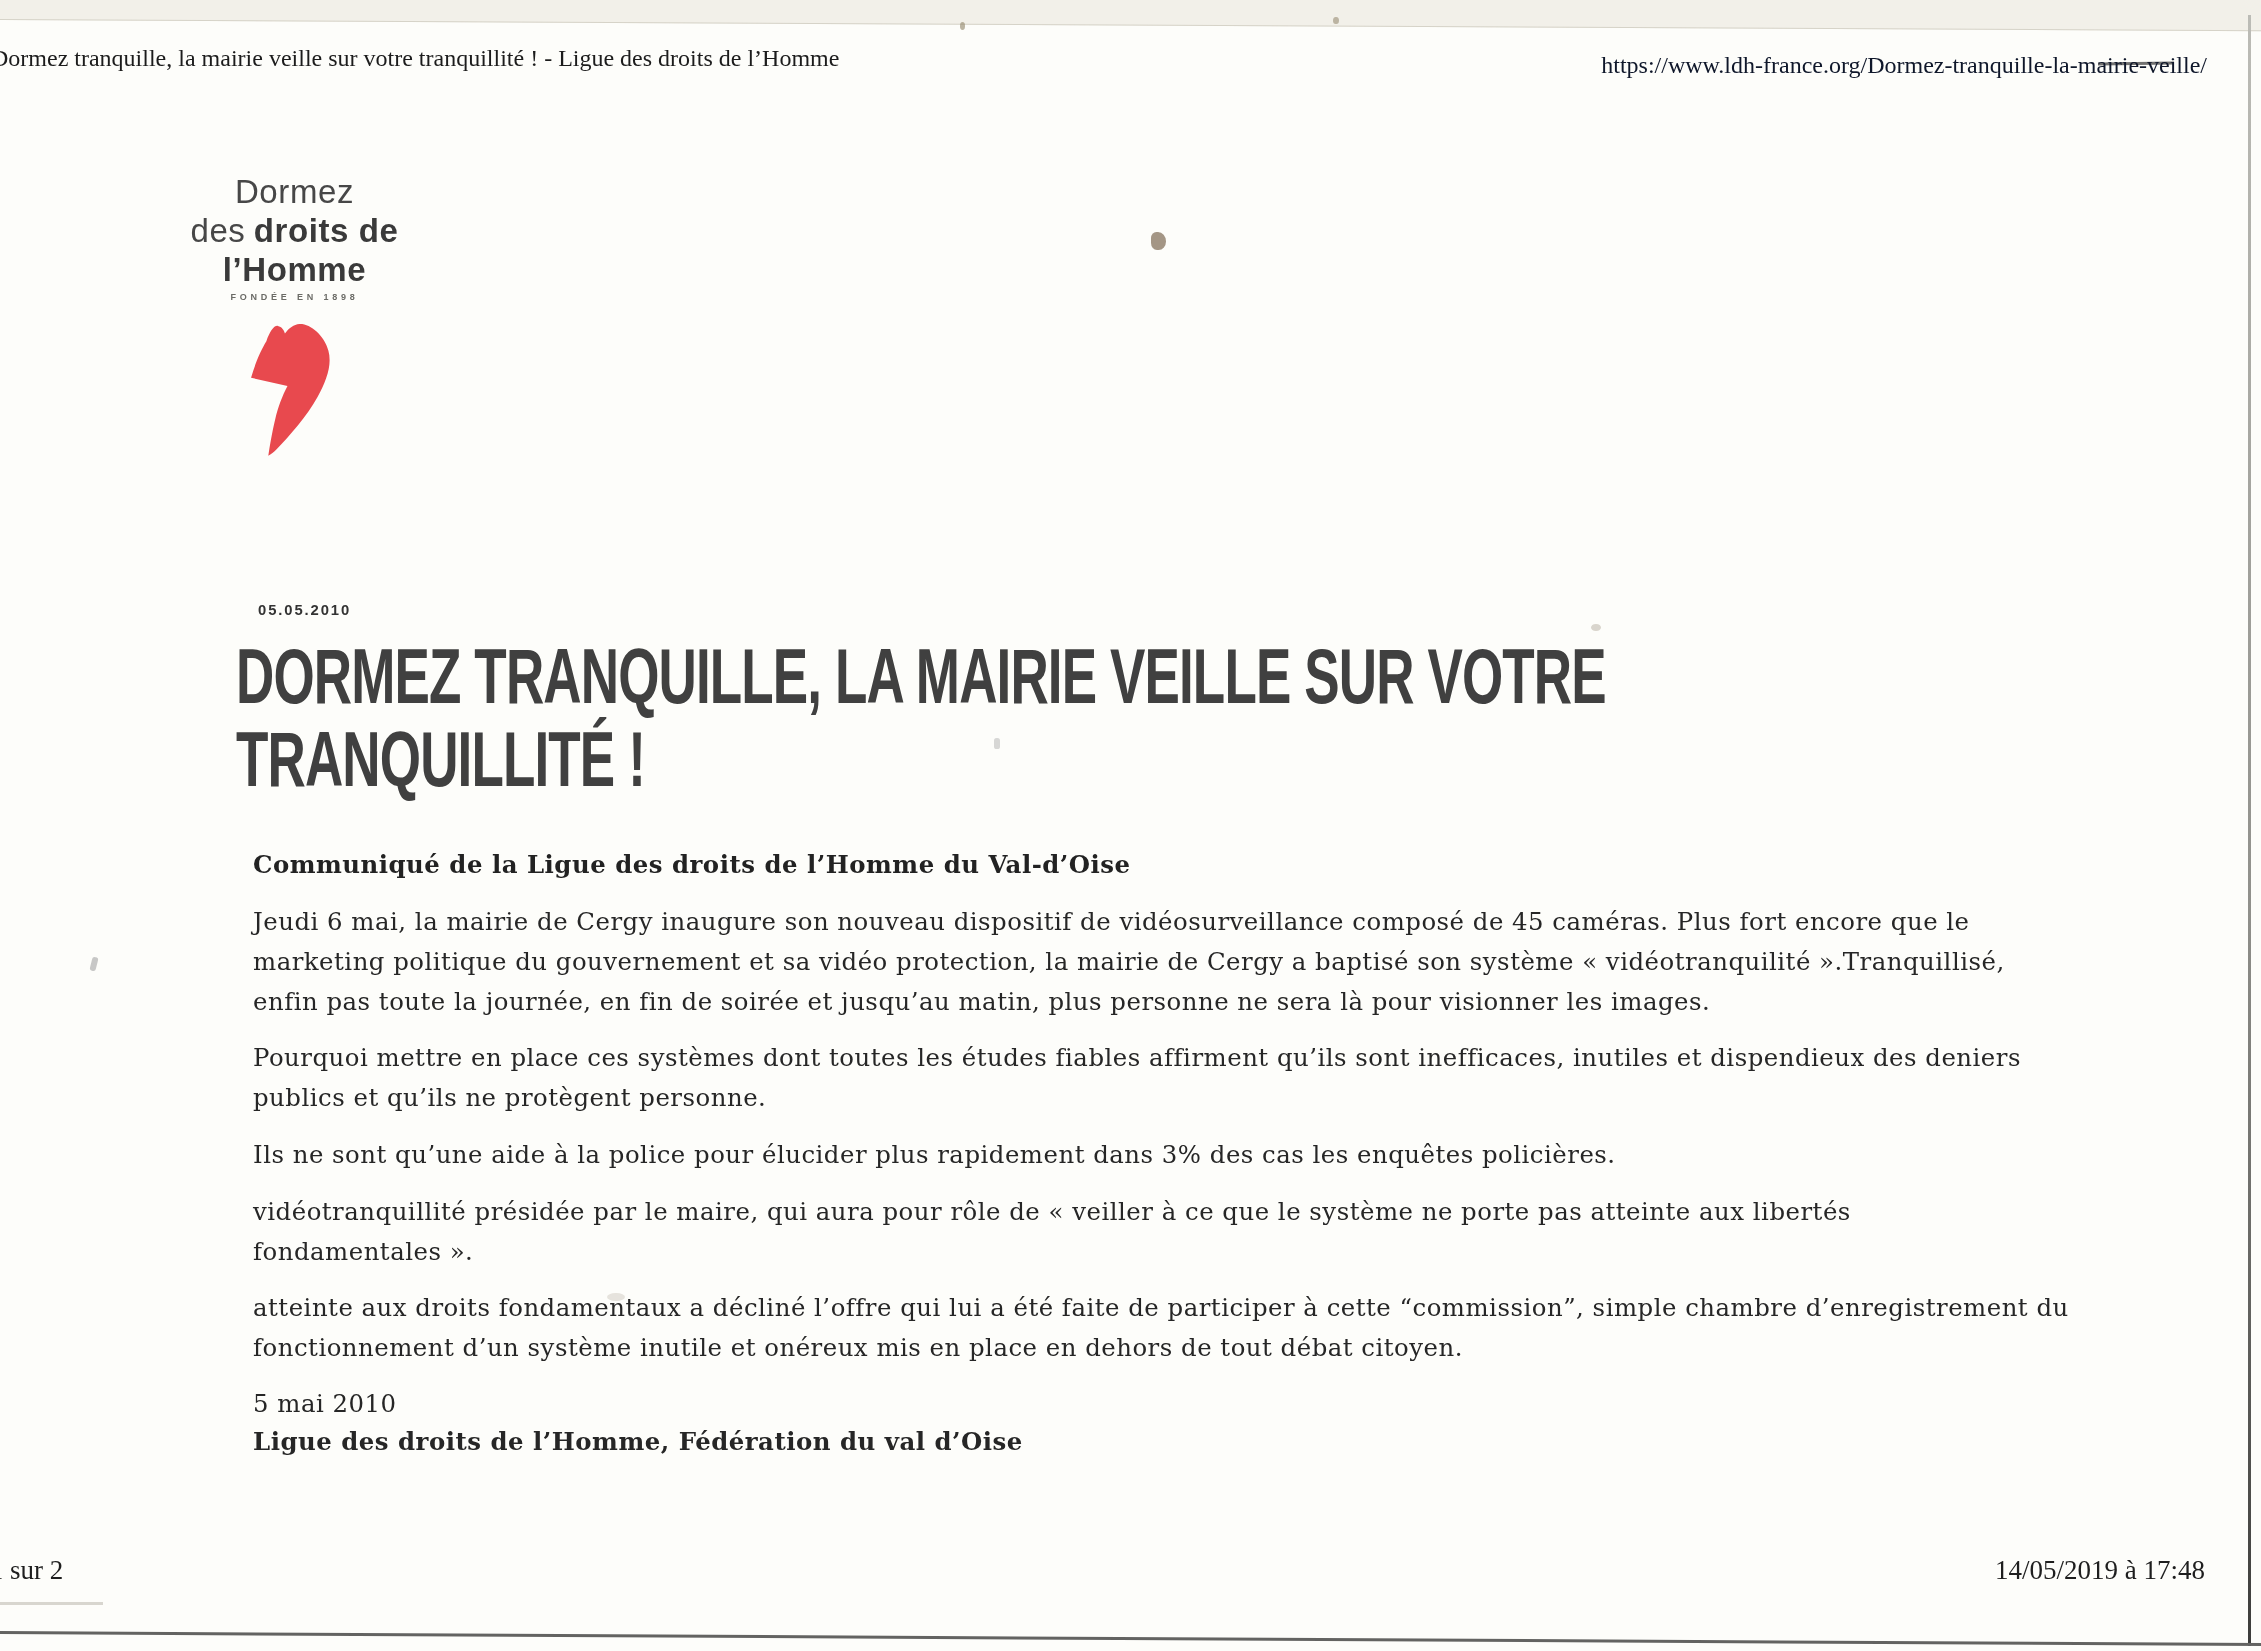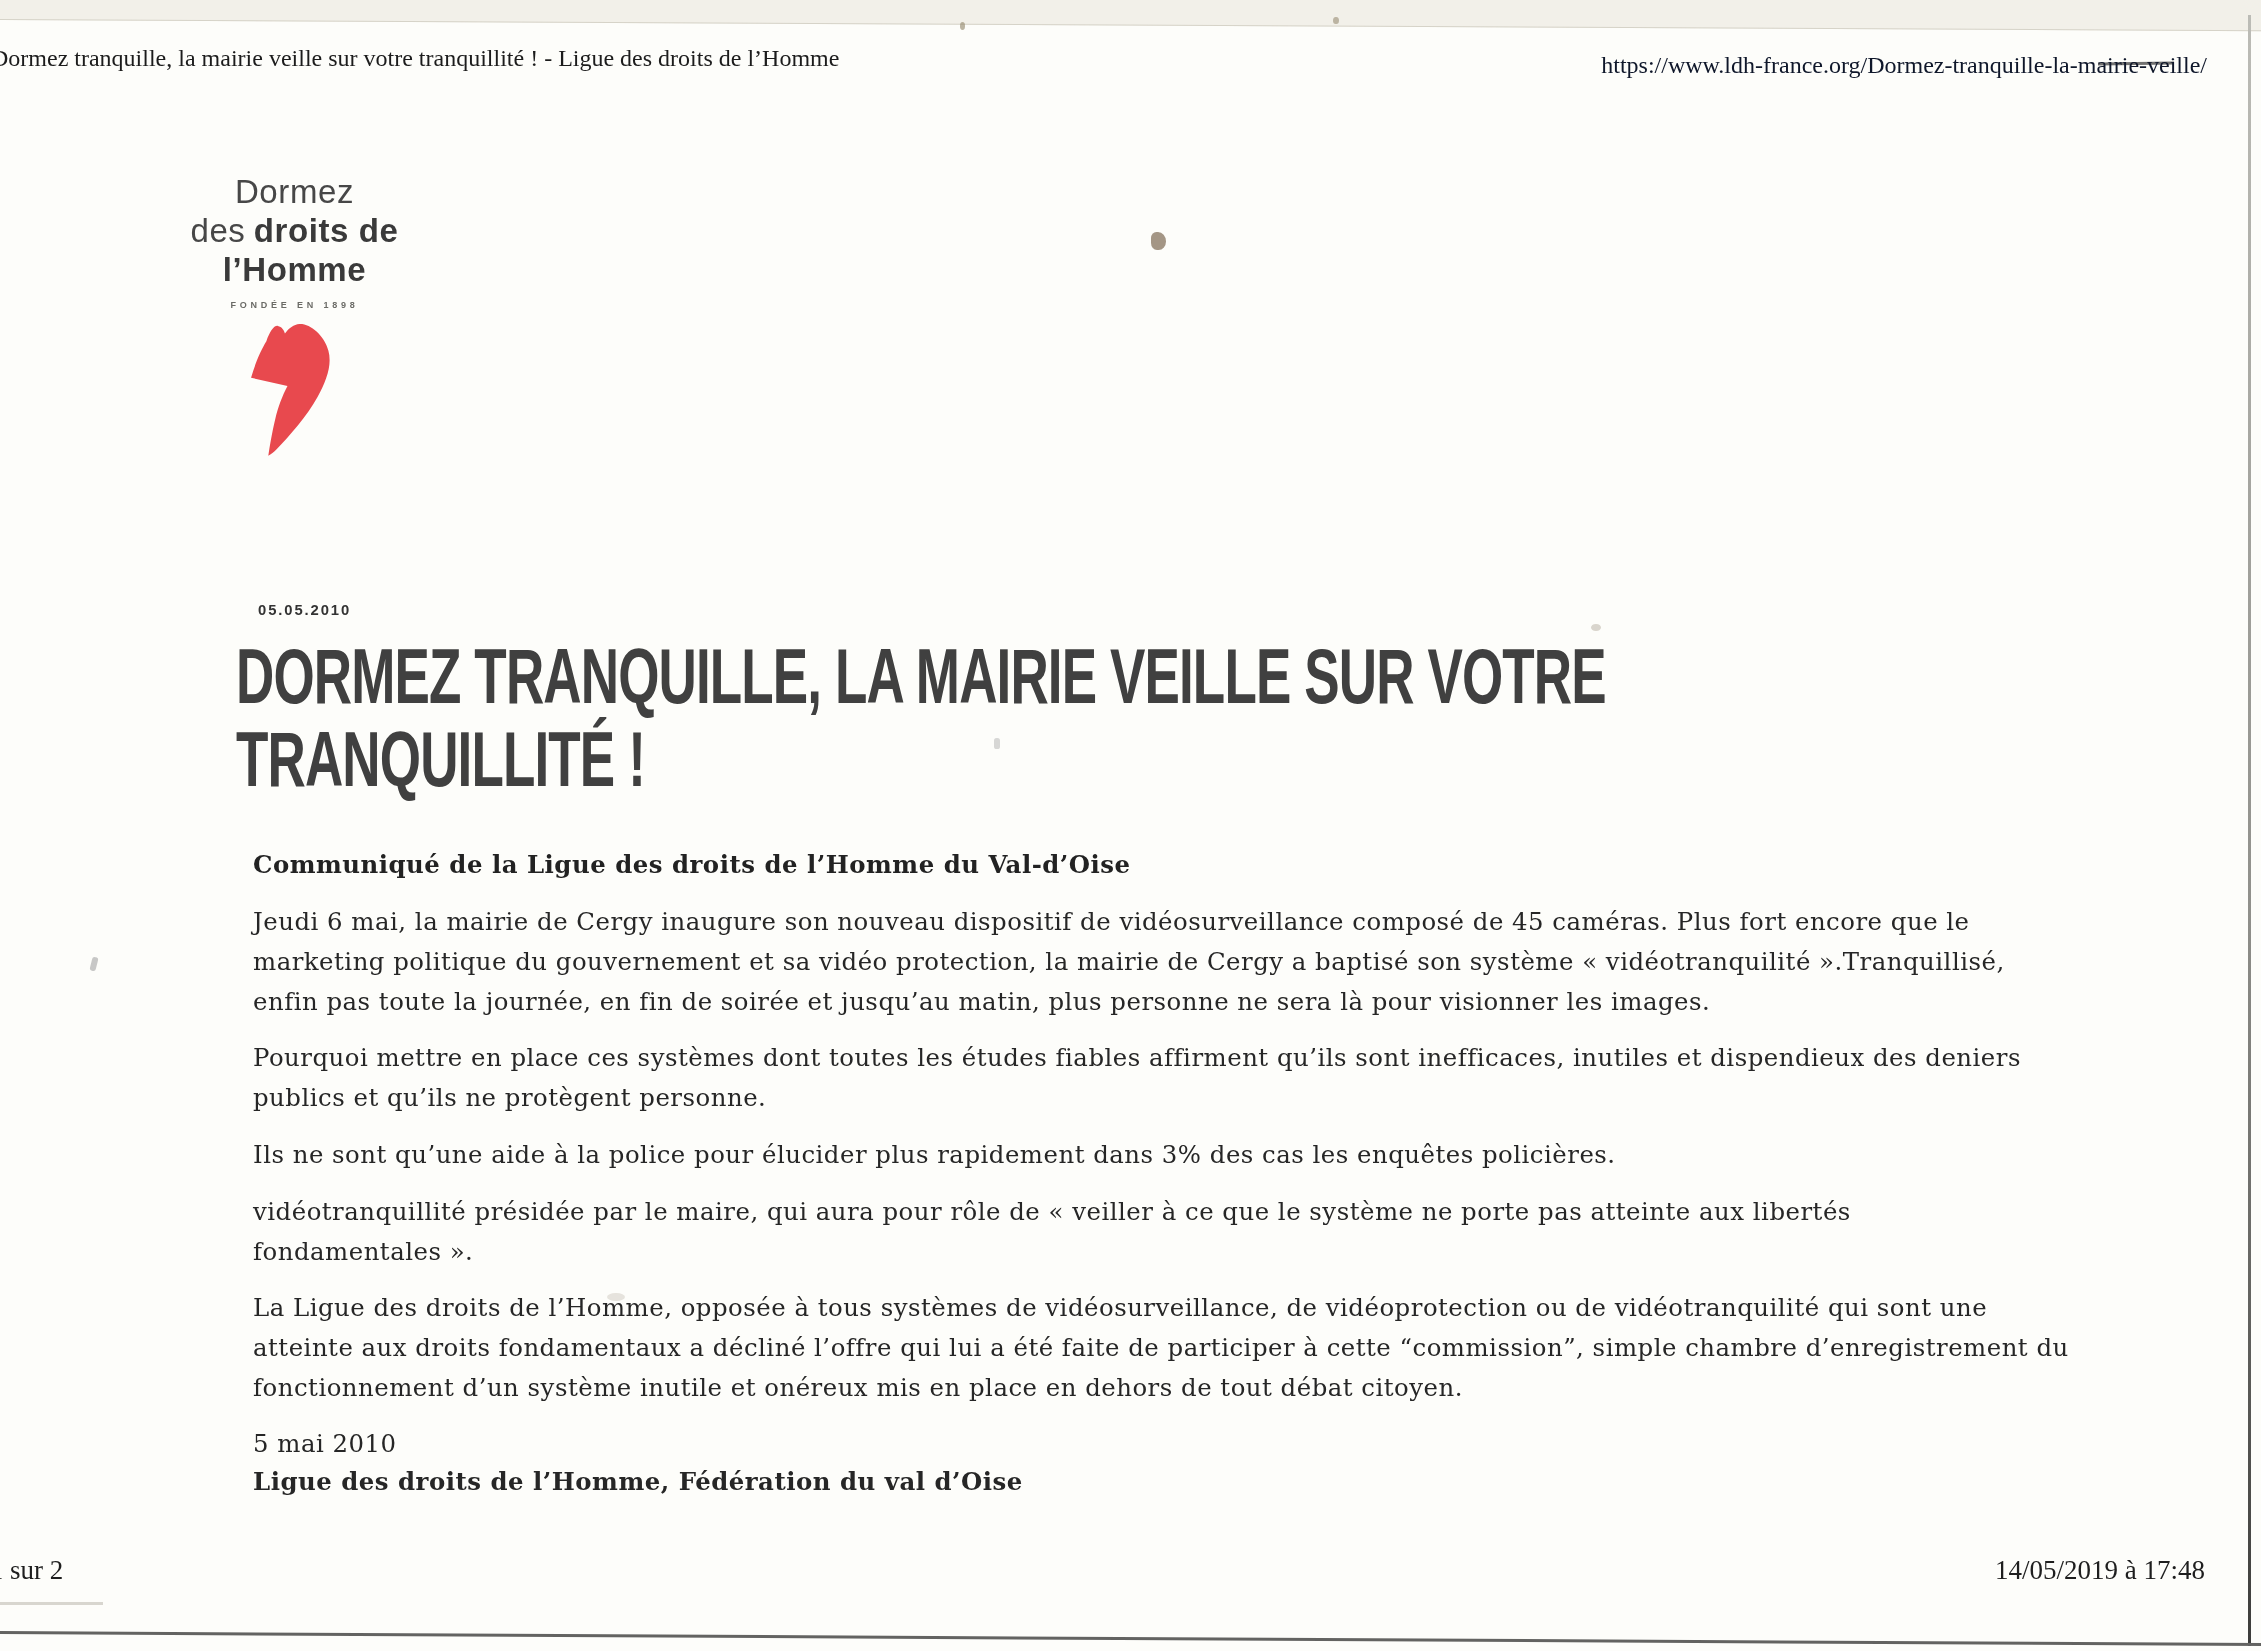--- a/index.html
+++ b/index.html
@@ -60,21 +60,21 @@
 
   
   .logo-block{
     position:absolute;left:115px;top:172px;width:359px;text-align:center;
     font-family:"Liberation Sans", sans-serif;
   }
   .logo-line{font-size:33px;line-height:39px;color:#474747;letter-spacing:0.6px;}
   .logo-line .bold{font-weight:700;color:#3a3a3a;}
   .logo-line.l3{font-weight:700;color:#3a3a3a;}
   .logo-tagline{
-    margin-top:11px;font-size:9px;font-weight:700;letter-spacing:3.8px;color:#6b6b66;
+    margin-top:3px;font-size:9px;font-weight:700;letter-spacing:3.8px;color:#6b6b66;
   }
   .logo-mark{position:absolute;left:251px;top:324px;width:80px;height:133px;}
 
   
   .article-date{
     position:absolute;left:258px;top:602px;
     font-family:"Liberation Sans", sans-serif;font-weight:700;
     font-size:14.8px;letter-spacing:1.9px;color:#333;
   }
   .article-title{
@@ -162,21 +162,20 @@
         <div class="line">publics et qu’ils ne protègent personne.</div>
       </div>
       <div class="para normal">
         <div class="line">Ils ne sont qu’une aide à la police pour élucider plus rapidement dans 3% des cas les enquêtes policières.</div>
       </div>
       <div class="para normal">
         <div class="line">vidéotranquillité présidée par le maire, qui aura pour rôle de « veiller à ce que le système ne porte pas atteinte aux libertés</div>
         <div class="line">fondamentales ».</div>
       </div>
       <div class="para normal">
-        <div class="line">La Ligue des droits de l’Homme, opposée à tous systèmes de vidéosurveillance, de vidéoprotection ou de vidéotranquilité qui sont une</div>
         <div class="line">atteinte aux droits fondamentaux a décliné l’offre qui lui a été faite de participer à cette “commission”, simple chambre d’enregistrement du</div>
         <div class="line">fonctionnement d’un système inutile et onéreux mis en place en dehors de tout débat citoyen.</div>
       </div>
       <div class="para closing">
         <div class="line">5 mai 2010</div>
         <div class="line">Ligue des droits de l’Homme, Fédération du val d’Oise</div>
       </div>
     </div>
 
   <div class="print-footer-left">1 sur 2</div>

